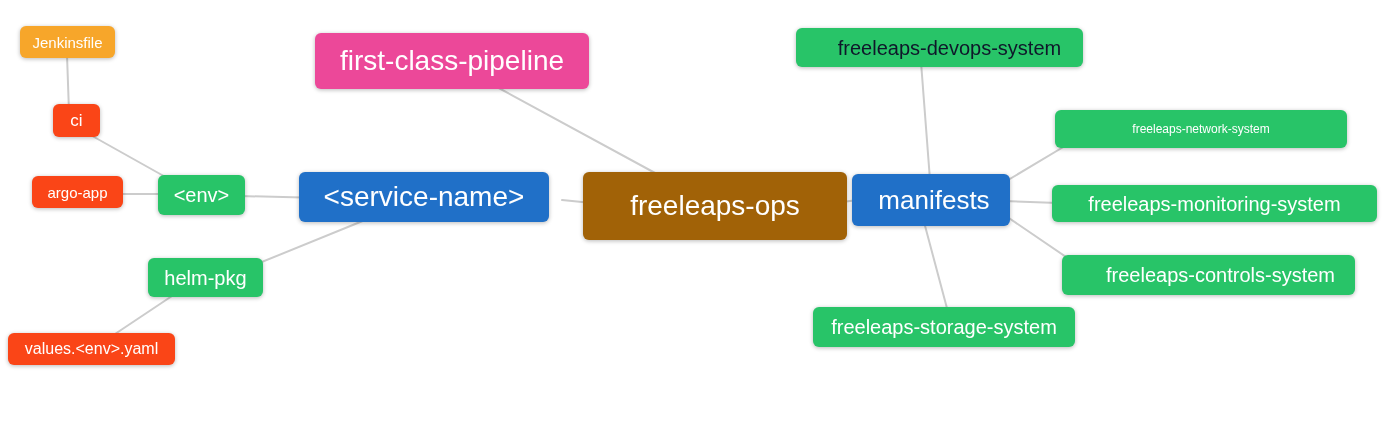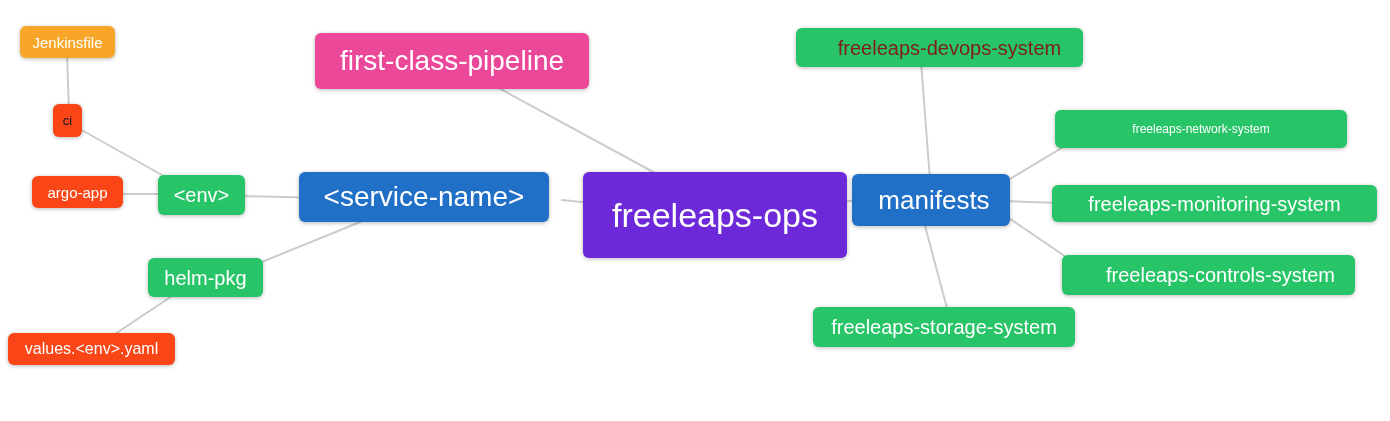--- a/index.html
+++ b/index.html
@@ -53,28 +53,28 @@
       <line x1="930" y1="180" x2="921" y2="62" stroke="#cccccc" stroke-width="2" stroke-linecap="round"></line>
       <line x1="1003" y1="183" x2="1070" y2="143" stroke="#cccccc" stroke-width="2" stroke-linecap="round"></line>
       <line x1="1003" y1="201" x2="1058" y2="203" stroke="#cccccc" stroke-width="2" stroke-linecap="round"></line>
       <line x1="1003" y1="214" x2="1072" y2="261" stroke="#cccccc" stroke-width="2" stroke-linecap="round"></line>
       <line x1="924" y1="222" x2="948" y2="312" stroke="#cccccc" stroke-width="2" stroke-linecap="round"></line>
       <line x1="370" y1="218" x2="252" y2="266" stroke="#cccccc" stroke-width="2" stroke-linecap="round"></line>
       <line x1="175" y1="294" x2="112" y2="336" stroke="#cccccc" stroke-width="2" stroke-linecap="round"></line>
     </svg>
   <div id="nodes-layer">
       <div class="node" style="left: 20px; top: 26px; width: 95px; height: 32px; font-size: 15px; background: rgb(247, 166, 42); color: rgb(255, 255, 255);">Jenkinsfile</div>
-      <div class="node" style="left: 53px; top: 104px; width: 29px; height: 33px; font-size: 13px; background: rgb(250, 69, 23); color: #0f172a;">ci</div>
+      <div class="node" style="left: 53px; top: 104px; width: 47px; height: 33px; font-size: 17px; background: rgb(250, 69, 23); color: #ffffff;">ci</div>
       <div class="node" style="left: 32px; top: 176px; width: 91px; height: 32px; font-size: 15px; background: rgb(250, 69, 23); color: rgb(255, 255, 255);">argo-app</div>
       <div class="node" style="left: 158px; top: 175px; width: 87px; height: 40px; font-size: 20px; background: rgb(40, 196, 104); color: rgb(255, 255, 255);">&lt;env&gt;</div>
       <div class="node" style="left: 299px; top: 172px; width: 250px; height: 50px; font-size: 28px; background: rgb(32, 112, 200); color: rgb(255, 255, 255); text-align: right;">&lt;service-name&gt;</div>
       <div class="node" style="left: 315px; top: 33px; width: 274px; height: 56px; font-size: 28px; background: #ec4899; color: rgb(255, 255, 255);">first-class-pipeline</div>
-      <div class="node" style="left: 583px; top: 172px; width: 264px; height: 86px; font-size: 34px; background: #6d28d9; color: rgb(255, 255, 255);">freeleaps-ops</div>
+      <div class="node" style="left: 583px; top: 172px; width: 264px; height: 68px; font-size: 28px; background: #a16207; color: rgb(255, 255, 255);">freeleaps-ops</div>
       <div class="node" style="left: 852px; top: 174px; width: 158px; height: 52px; font-size: 26px; background: rgb(32, 112, 200); color: rgb(255, 255, 255); padding-left: 6px;">manifests</div>
-      <div class="node" style="left: 796px; top: 28px; width: 287px; height: 39px; font-size: 20px; background: rgb(40, 196, 104); color: #7f1d1d; padding-left: 20px;">freeleaps-devops-system</div>
+      <div class="node" style="left: 796px; top: 28px; width: 287px; height: 39px; font-size: 20px; background: rgb(40, 196, 104); color: #0f172a; padding-left: 20px;">freeleaps-devops-system</div>
       <div class="node" style="left: 1055px; top: 110px; width: 292px; height: 38px; font-size: 12px; background: rgb(40, 196, 104); color: rgb(255, 255, 255);">freeleaps-network-system</div>
       <div class="node" style="left: 1052px; top: 185px; width: 325px; height: 37px; font-size: 20px; background: rgb(40, 196, 104); color: rgb(255, 255, 255);">freeleaps-monitoring-system</div>
       <div class="node" style="left: 1062px; top: 255px; width: 293px; height: 40px; font-size: 20px; background: rgb(40, 196, 104); color: rgb(255, 255, 255); padding-left: 24px;">freeleaps-controls-system</div>
       <div class="node" style="left: 813px; top: 307px; width: 262px; height: 40px; font-size: 20px; background: rgb(40, 196, 104); color: rgb(255, 255, 255);">freeleaps-storage-system</div>
       <div class="node" style="left: 148px; top: 258px; width: 115px; height: 39px; font-size: 20px; background: rgb(40, 196, 104); color: rgb(255, 255, 255);">helm-pkg</div>
       <div class="node" style="left: 8px; top: 333px; width: 167px; height: 32px; font-size: 16px; background: rgb(250, 69, 23); color: rgb(255, 255, 255);">values.&lt;env&gt;.yaml</div>
     </div>
 </div>
 
 </body></html>

